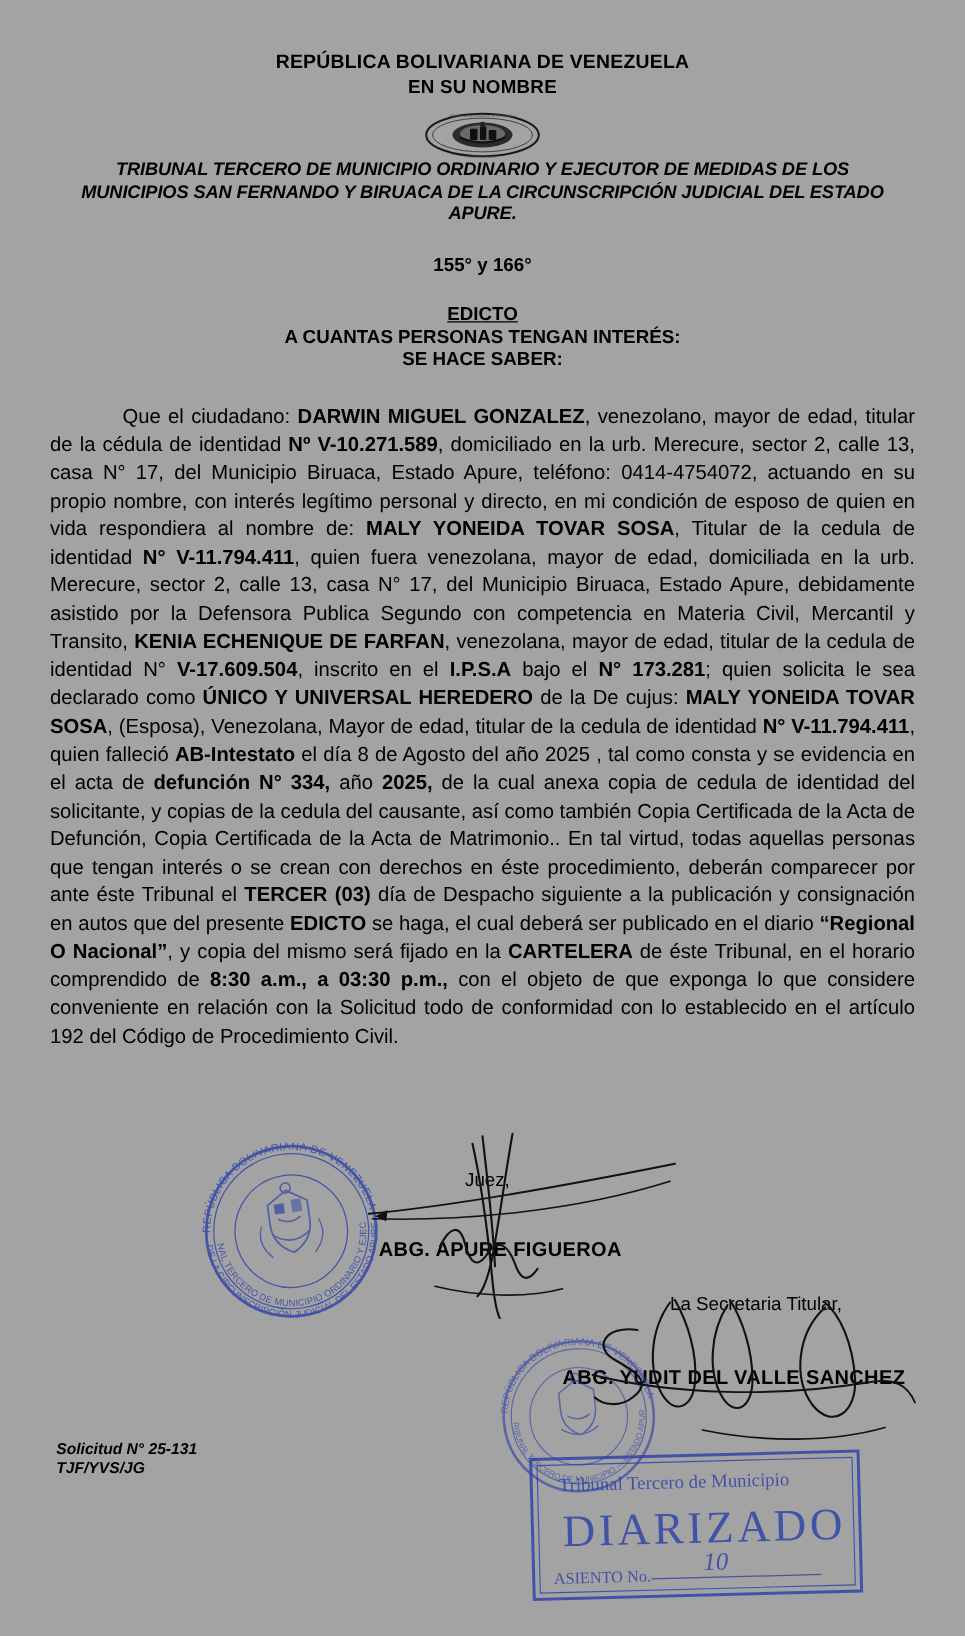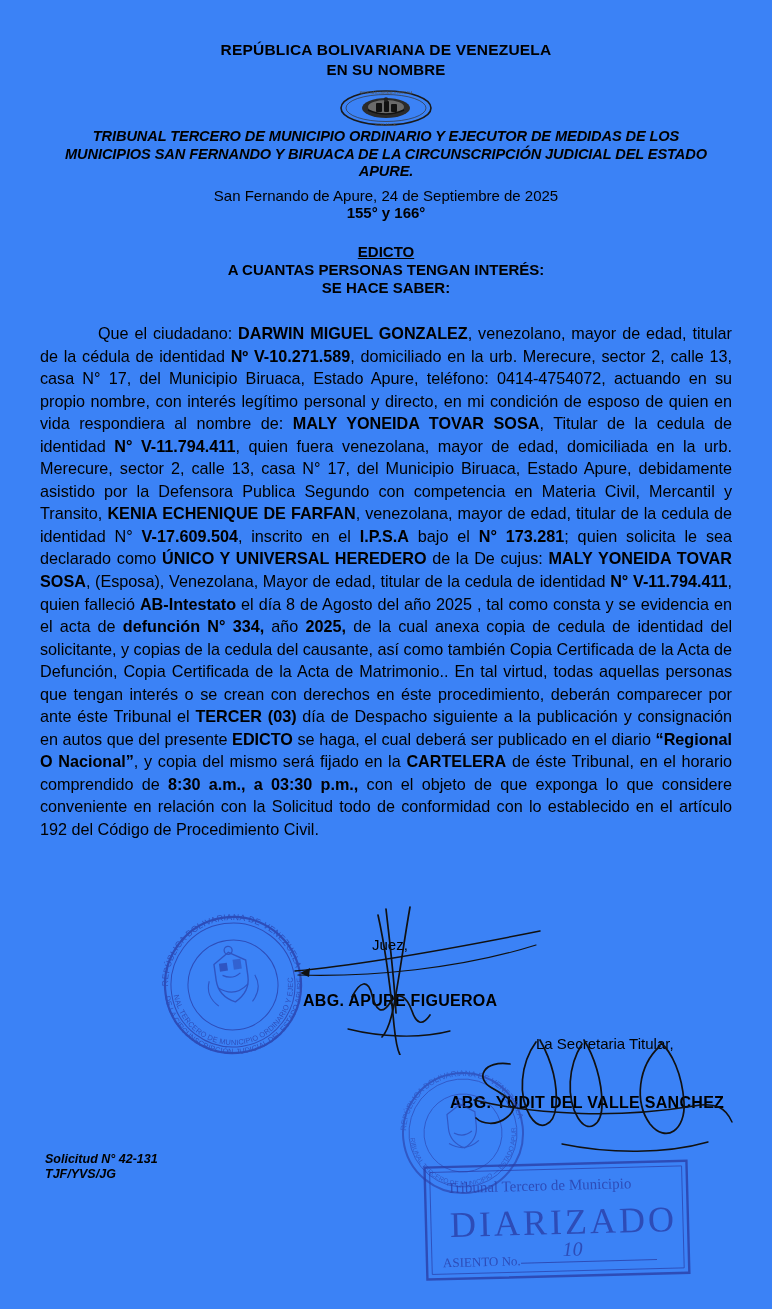--- a/index.html
+++ b/index.html
@@ -9,21 +9,21 @@
   }
   body {
     font-family: "Liberation Sans", sans-serif;
     color: #000000;
   }
   #page {
     position: relative;
     width: 772px;
     height: 1309px;
     margin: 0 auto;
-    background: #3b82f6;
+    background: #a3a3a3;
     overflow: hidden;
   }
 
   
   .hdr {
     text-align: center;
     font-weight: bold;
     letter-spacing: 0.2px;
   }
   #republic-line {
@@ -180,21 +180,20 @@
       </g>
       <g fill="#555" font-size="2.6" font-family="Liberation Sans, sans-serif">
         <text x="58" y="7.8" text-anchor="middle">REPÚBLICA BOLIVARIANA DE VENEZUELA</text>
         <text x="58" y="40" text-anchor="middle">PODER JUDICIAL</text>
       </g>
     </svg>
   </div>
 
   <div id="court-title" class="hdr">TRIBUNAL TERCERO DE MUNICIPIO ORDINARIO Y EJECUTOR DE MEDIDAS DE LOS MUNICIPIOS SAN FERNANDO Y BIRUACA DE LA CIRCUNSCRIPCIÓN JUDICIAL DEL ESTADO APURE.</div>
 
-  <div id="place-date">San Fernando de Apure, 24 de Septiembre de 2025</div>
 
   <div id="years-line">155° y 166°</div>
 
   <div id="edicto-block">
     <div><span id="edicto-word">EDICTO</span></div>
     <div>A CUANTAS PERSONAS TENGAN INTERÉS:</div>
     <div>SE HACE SABER:</div>
   </div>
 
   <div id="body-text"><span>Que el ciudadano: </span><b>DARWIN MIGUEL GONZALEZ</b><span>, venezolano, mayor de edad, titular de la cédula de identidad </span><b>Nº V-10.271.589</b><span>, domiciliado en la urb. Merecure, sector 2, calle 13, casa N° 17, del Municipio Biruaca, Estado Apure, teléfono: 0414-4754072, actuando en su propio nombre, con interés legítimo personal y directo, en mi condición de esposo de quien en vida respondiera al nombre de: </span><b>MALY YONEIDA TOVAR SOSA</b><span>, Titular de la cedula de identidad </span><b>N° V-11.794.411</b><span>, quien fuera venezolana, mayor de edad, domiciliada en la urb. Merecure, sector 2, calle 13, casa N° 17, del Municipio Biruaca, Estado Apure, debidamente asistido por la Defensora Publica Segundo con competencia en Materia Civil, Mercantil y Transito, </span><b>KENIA ECHENIQUE DE FARFAN</b><span>, venezolana, mayor de edad, titular de la cedula de identidad N° </span><b>V-17.609.504</b><span>, inscrito en el </span><b>I.P.S.A</b><span> bajo el </span><b>N° 173.281</b><span>; quien solicita le sea declarado como </span><b>ÚNICO Y UNIVERSAL HEREDERO</b><span> de la De cujus: </span><b>MALY YONEIDA TOVAR SOSA</b><span>, (Esposa), Venezolana, Mayor de edad, titular de la cedula de identidad </span><b>N° V-11.794.411</b><span>, quien falleció </span><b>AB-Intestato</b><span>  el día 8 de Agosto del año 2025 , tal como consta y se evidencia en el acta de </span><b>defunción N° 334,</b><span> año </span><b>2025,</b><span> de la cual anexa copia de cedula de identidad del solicitante, y copias de la cedula del causante, así como también Copia Certificada de la Acta de Defunción, Copia Certificada de la Acta de Matrimonio.. En tal virtud, todas aquellas personas que tengan interés o se crean con derechos en éste procedimiento, deberán comparecer por ante éste Tribunal el </span><b>TERCER (03)</b><span> día de Despacho siguiente a la publicación y consignación en autos que del presente </span><b>EDICTO</b><span> se haga, el cual deberá ser publicado en el diario </span><b>“Regional O Nacional”</b><span>, y copia del mismo será fijado en la </span><b>CARTELERA</b><span> de éste Tribunal, en el horario comprendido de </span><b>8:30 a.m., a 03:30 p.m.,</b><span> con el objeto de que exponga lo que considere conveniente en relación con la Solicitud todo de conformidad con lo establecido en el artículo 192 del Código de Procedimiento Civil.</span></div>
@@ -302,17 +301,17 @@
         <text x="28" y="32" fill="#2a3fa8" font-size="15" font-family="Liberation Serif, serif">Tribunal Tercero de Municipio</text>
         <text x="30" y="76" fill="#2a3fa8" font-size="36" letter-spacing="3" font-family="Liberation Serif, serif">DIARIZADO</text>
         <text x="22" y="106" fill="#2a3fa8" font-size="13" font-family="Liberation Serif, serif">ASIENTO No.</text>
         <line x1="100" y1="104" x2="236" y2="104" stroke="#2a3fa8" stroke-width="1"></line>
         <text x="142" y="98" fill="#2a3fa8" font-size="20" font-style="italic" font-family="Liberation Serif, serif">10</text>
       </g>
     </svg>
   </div>
 
   <div id="solicitud-block">
-    <div>Solicitud N° 42-131</div>
+    <div>Solicitud N° 25-131</div>
     <div>TJF/YVS/JG</div>
   </div>
 
 </div>
 
 </body></html>

